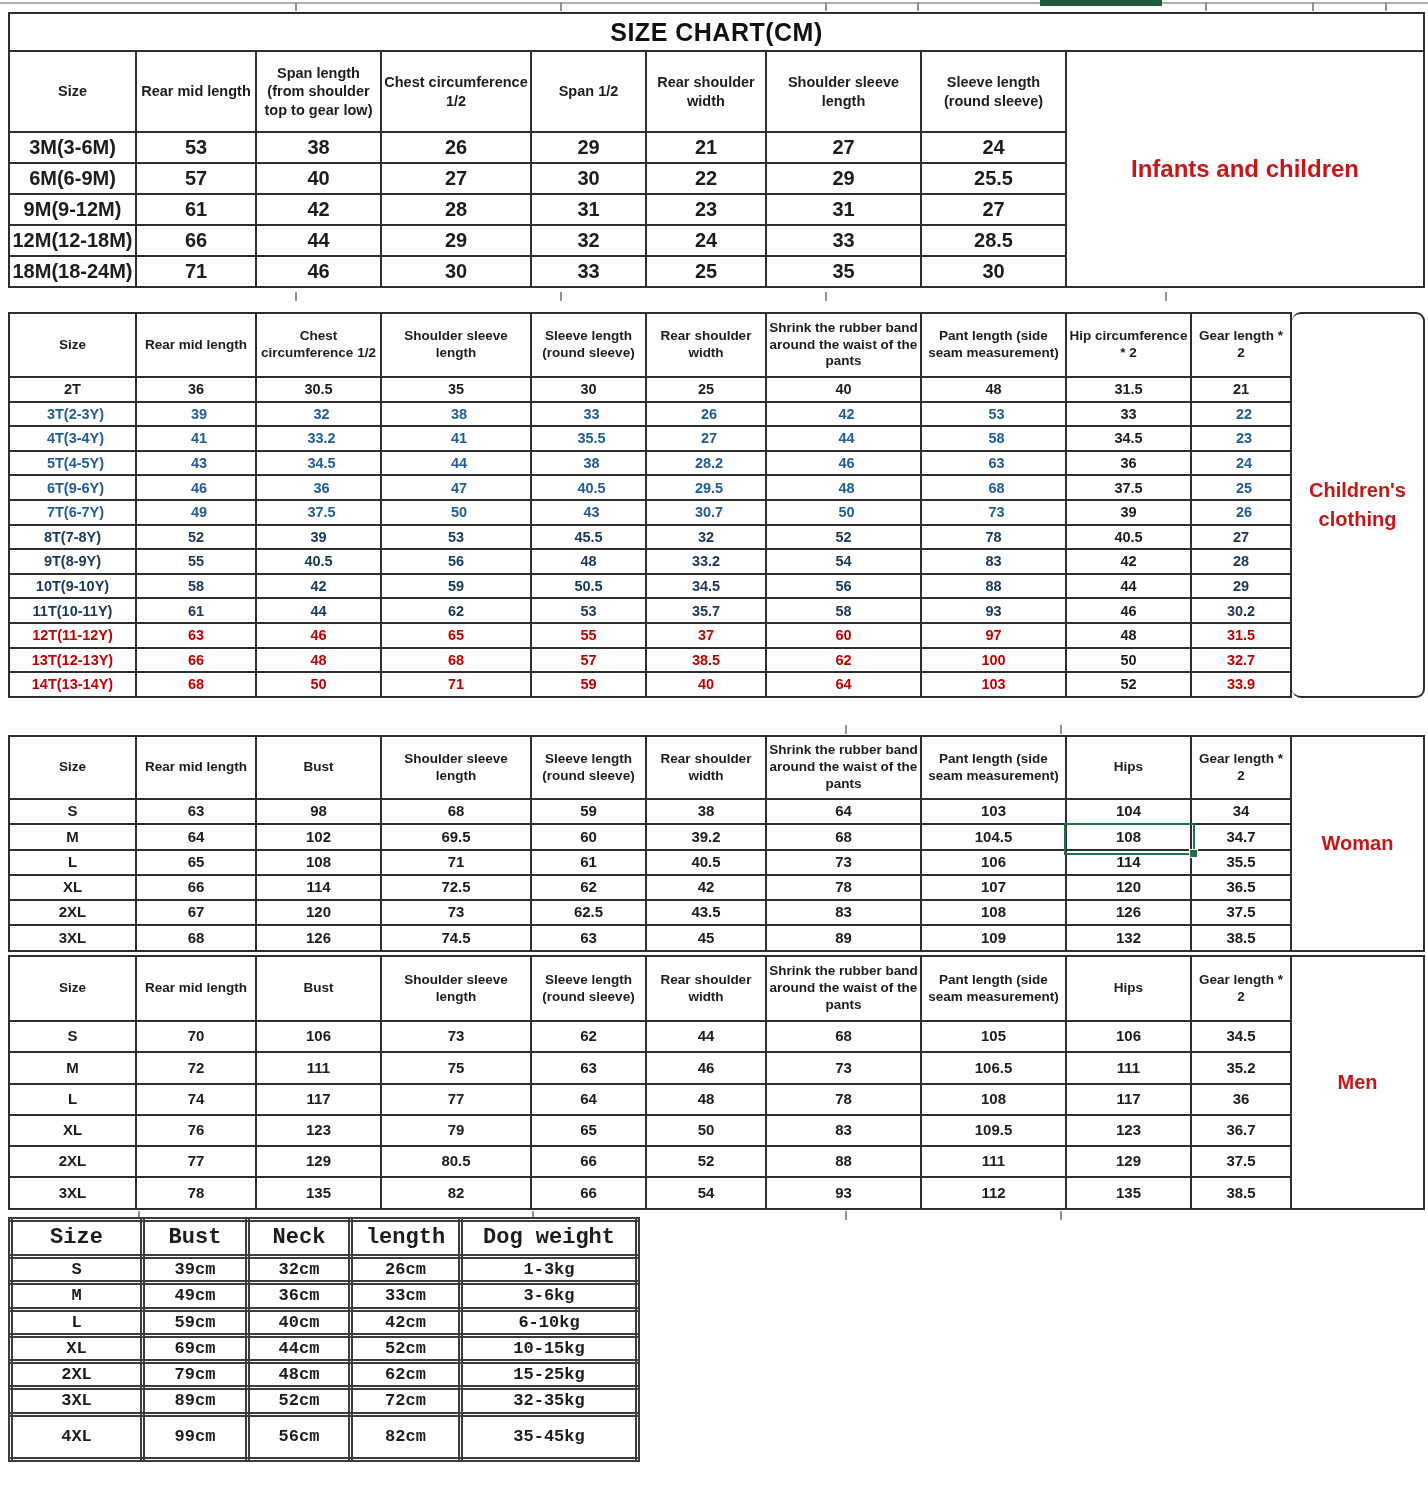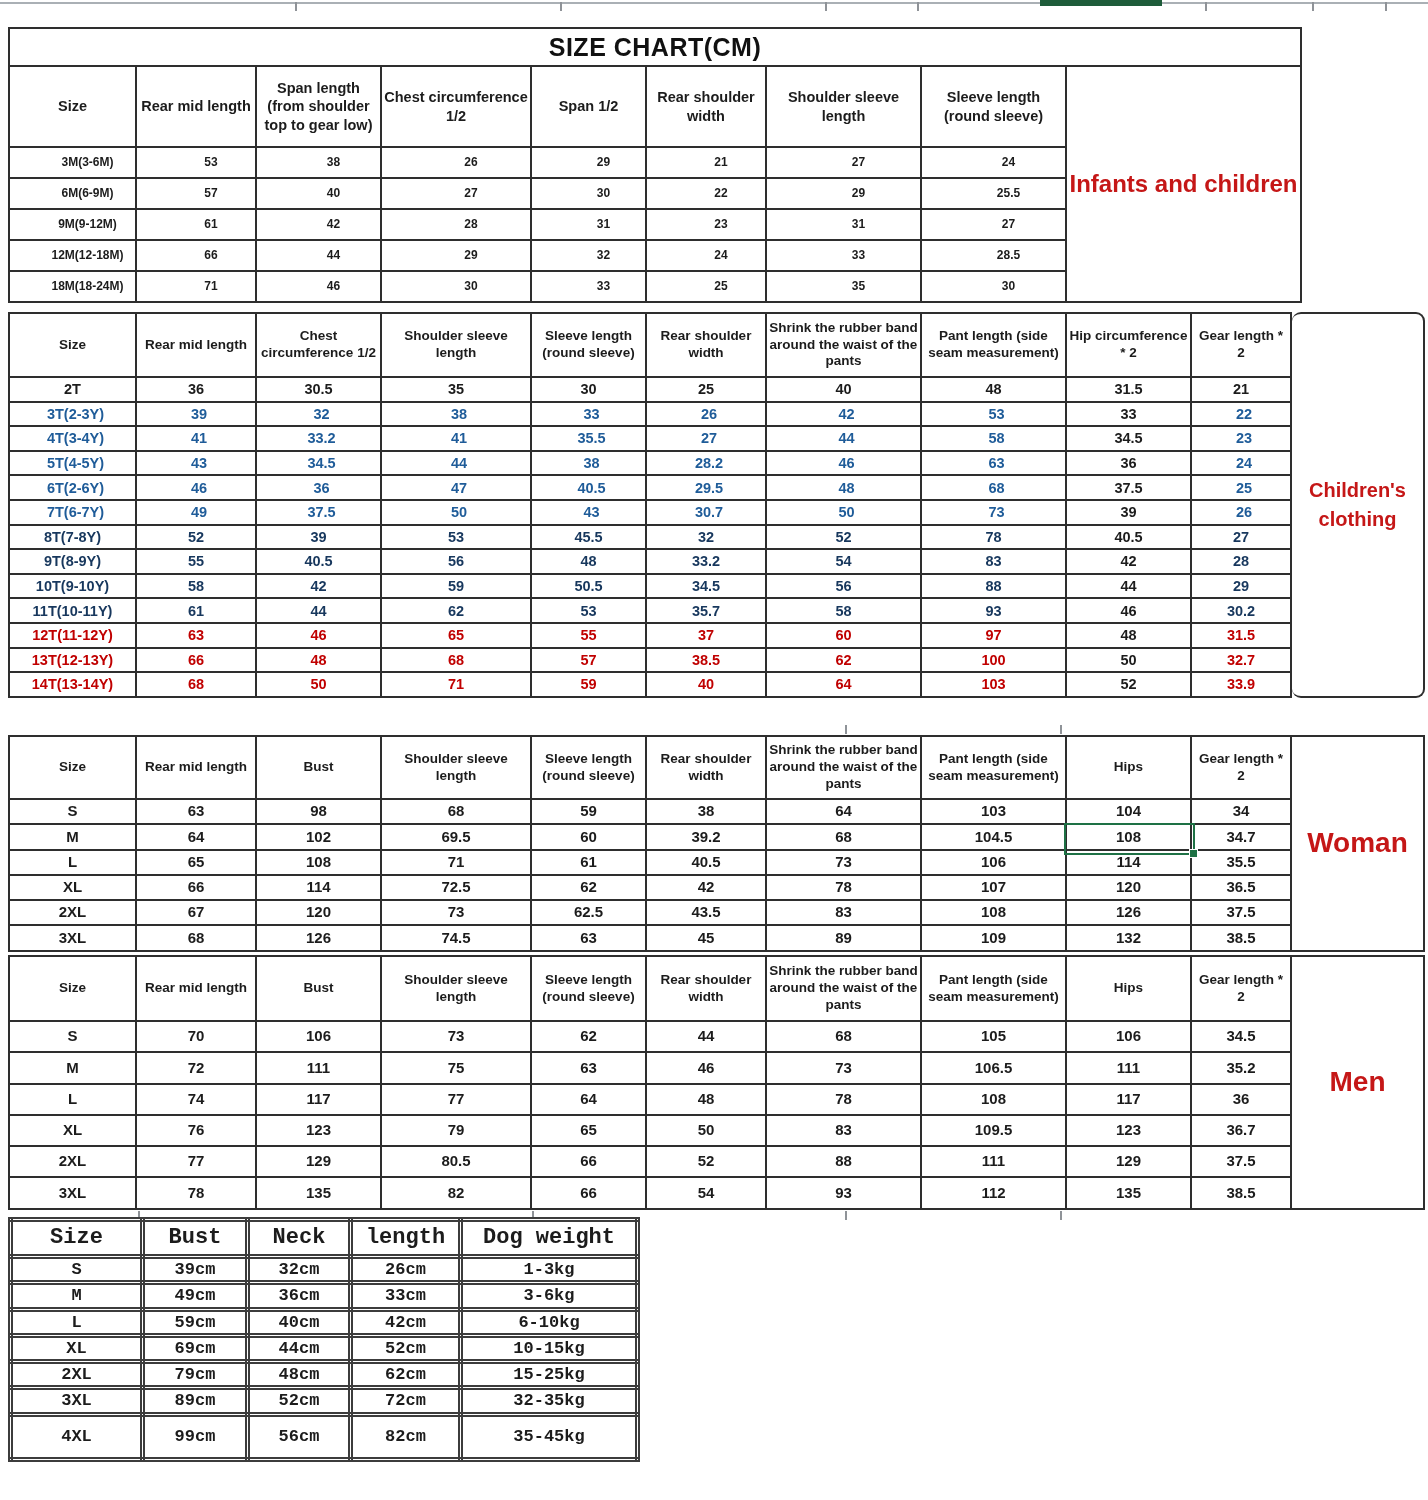--- a/index.html
+++ b/index.html
@@ -9,39 +9,39 @@
     background:#ffffff;
     font-family:"Liberation Sans","DejaVu Sans",sans-serif;
     overflow:hidden;
   }
   
   .topline{position:absolute;left:0;top:2px;width:1428px;height:2px;background:#aab0b5;}
   .topgreen{position:absolute;left:1040px;top:0;width:122px;height:6px;background:#1e5c3a;}
   .tick{position:absolute;width:2px;height:9px;background:#8f9398;}
   
   .block{position:absolute;left:8px;}
-  #b1{top:27px;width:1294px;}
+  #b1{top:12px;width:1417px;}
   #b2{top:312px;width:1417px;}
   #b3{top:735px;width:1417px;}
   #b4{top:955px;width:1417px;}
   #b5{top:1222px;width:627px;}
   .trow{display:flex;align-items:stretch;}
   #b1 .trow{margin-top:-2px;}
   #b5 .trow{margin-top:-5px;}
   
   table{border-collapse:collapse;table-layout:fixed;background:#fff;}
   td,th{
     border:2px solid #2e2e2e;
     text-align:center;vertical-align:middle;
     font-weight:bold;color:#1c1c1c;
     padding:0 2px;overflow:hidden;line-height:1.25;
   }
   #t1{width:1057px;} #t2,#t3,#t4{width:1282px;} #t5{width:627px;}
   #t1 thead tr{height:81px;} #t1 tbody tr{height:31px;}
-  #t1 th{font-size:14.5px;} #t1 td{font-size:12px;padding-left:32px;}
+  #t1 th{font-size:14.5px;} #t1 td{font-size:20px;}
   #t2 thead tr{height:64px;} #t2 tbody tr{height:24.6px;}
   #t2 th{font-size:13.5px;} #t2 td{font-size:14.5px;}
   #t3 thead tr{height:63px;} #t3 tbody tr{height:25.3px;}
   #t3 th{font-size:13.5px;} #t3 td{font-size:15px;}
   #t4 thead tr{height:65px;} #t4 tbody tr{height:31.3px;}
   #t4 th{font-size:13.5px;} #t4 td{font-size:15px;}
   
   #t5{font-family:"Liberation Mono","DejaVu Sans Mono",monospace;}
   #t5 td,#t5 th{border:5px double #3c3c3c;}
   #t5 thead tr{height:37px;} #t5 tbody tr{height:26px;} #t5 tbody tr:last-child{height:45px;}
@@ -58,21 +58,21 @@
     font-family:"Liberation Mono","DejaVu Sans Mono",monospace;
     font-size:26px;font-weight:bold;color:#1a1a1a;
   }
   .side-label{
     box-sizing:border-box;border:2px solid #2e2e2e;border-left:none;
     display:flex;align-items:center;justify-content:center;
     font-weight:bold;color:#c51717;text-align:center;background:#fff;
   }
   #b1 .side-label{width:360px;font-size:24px;}
   #b2 .side-label{width:135px;font-size:20px;line-height:1.45;border-radius:9px;}
-  #b3 .side-label,#b4 .side-label{width:135px;font-size:28px;}
+  #b3 .side-label,#b4 .side-label{width:135px;font-size:20px;}
   
   .c-black{color:#1c1c1c;} .c-blue{color:#1f5c99;padding-left:8px;} .c-navy{color:#17375d;margin-left:47px;} .c-red{color:#c00000;}
   
   #b3{position:absolute;}
   #sel{
     position:absolute;left:1056px;top:88px;width:127px;height:28px;
     border:2px solid #1e7145;z-index:5;
   }
   #sel .handle{
     position:absolute;right:-5px;bottom:-5px;width:7px;height:7px;
@@ -257,21 +257,21 @@
             <td class="c-blue">34.5</td>
             <td class="c-blue">44</td>
             <td class="c-blue">38</td>
             <td class="c-blue">28.2</td>
             <td class="c-blue">46</td>
             <td class="c-blue">63</td>
             <td class="c-black">36</td>
             <td class="c-blue">24</td>
           </tr>
           <tr>
-            <td class="c-blue">6T(2-6Y)</td>
+            <td class="c-blue">6T(9-6Y)</td>
             <td class="c-blue">46</td>
             <td class="c-blue">36</td>
             <td class="c-blue">47</td>
             <td class="c-blue">40.5</td>
             <td class="c-blue">29.5</td>
             <td class="c-blue">48</td>
             <td class="c-blue">68</td>
             <td class="c-black">37.5</td>
             <td class="c-blue">25</td>
           </tr>

